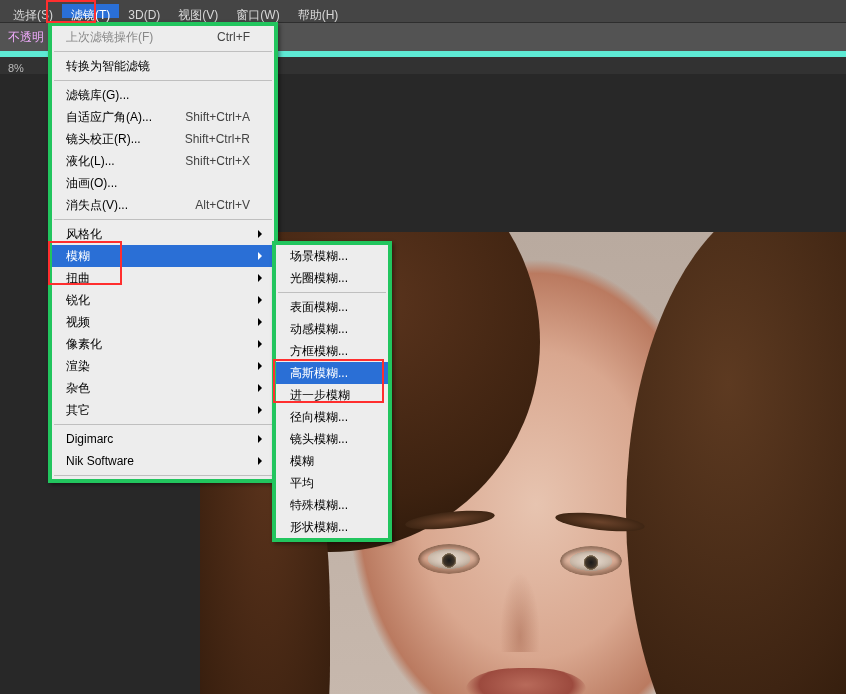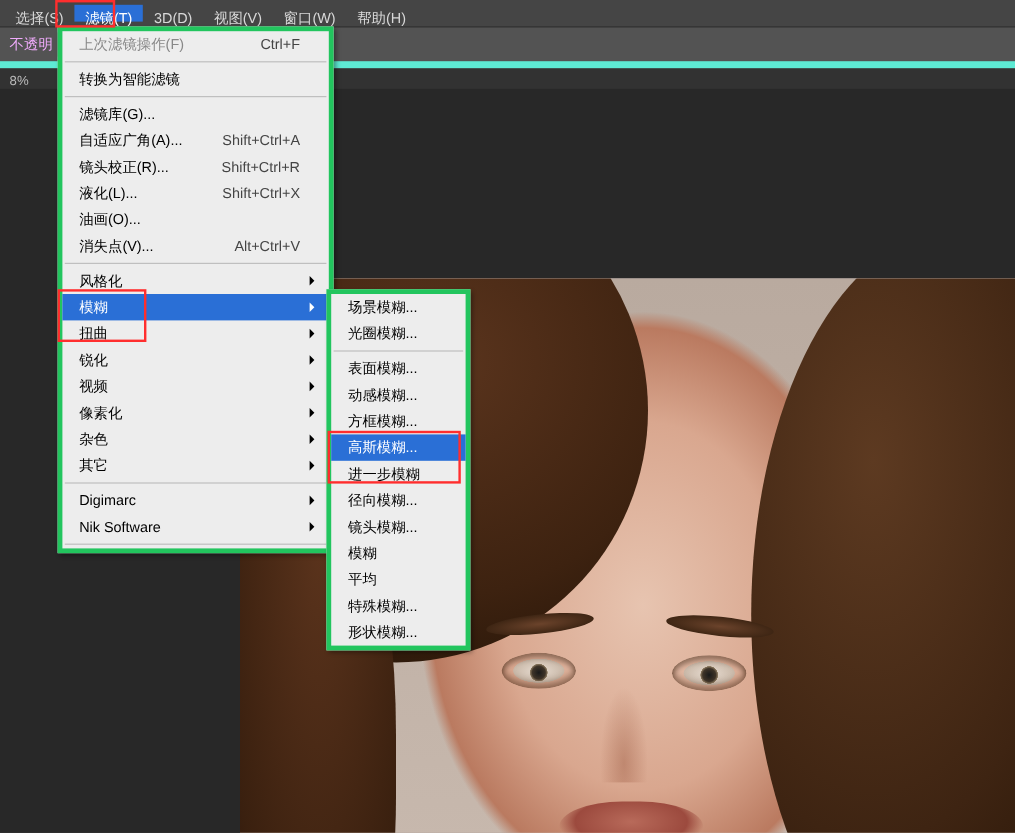--- a/index.html
+++ b/index.html
@@ -147,20 +147,23 @@
       <div class="row hasub">
         <span>锐化</span>
       </div>
       <div class="row hasub">
         <span>视频</span>
       </div>
       <div class="row hasub">
         <span>像素化</span>
       </div>
       <div class="row hasub">
+        <span>渲染</span>
+      </div>
+      <div class="row hasub">
         <span>杂色</span>
       </div>
       <div class="row hasub">
         <span>其它</span>
       </div>
     </div>
   <div class="row sep"></div>
   <div id="plugins">
       <div class="row hasub">
         <span>Digimarc</span>

